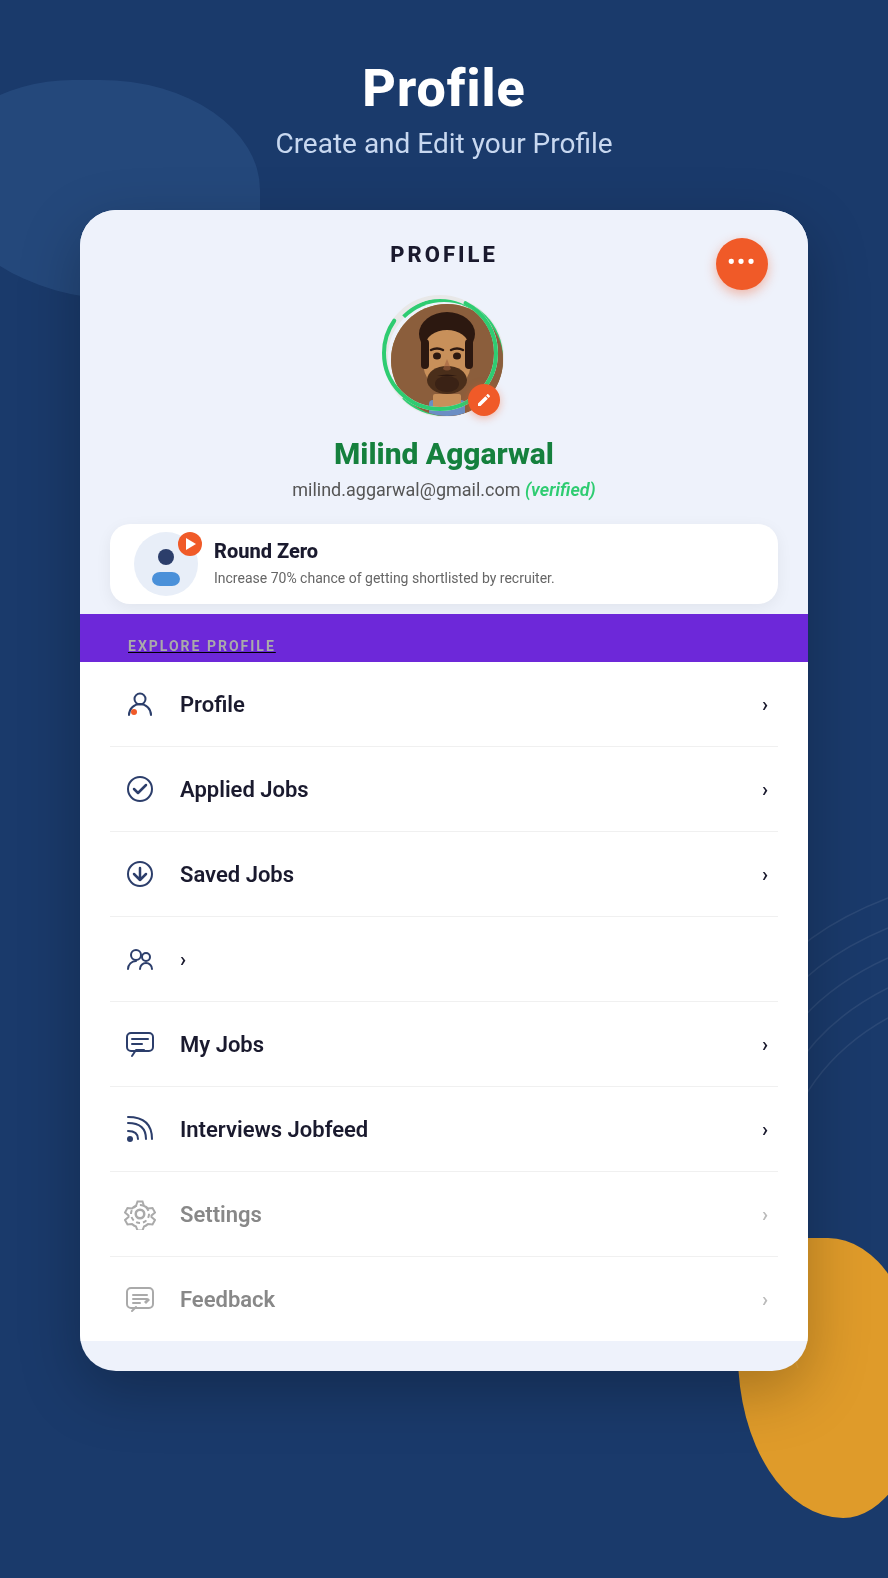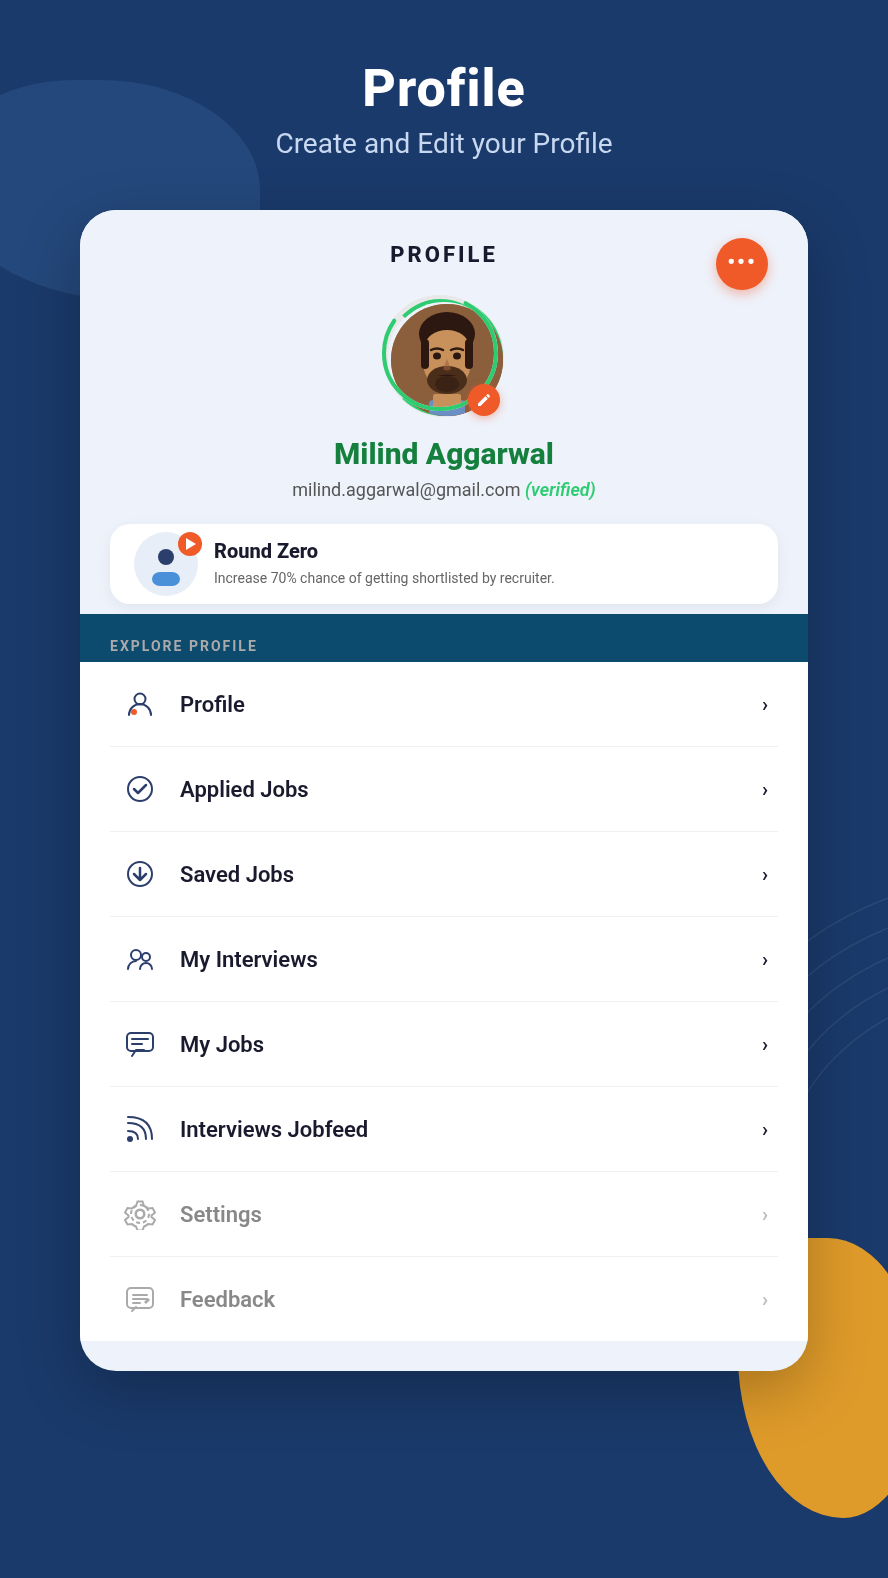--- a/index.html
+++ b/index.html
@@ -317,22 +317,23 @@
       color: #1a1a2e;
       font-size: 20px;
       font-weight: 600;
     }
 
     .chevron.muted {
       color: #bbb;
     }
 
     .section-bg-white {
-      background: #0c4a6e;
-      padding: 0 30px;
+      background: #6d28d9;
+      padding: 0 48px;
+      text-decoration: underline;
     }
 
     
     .deco-lines {
       position: absolute;
       right: 0;
       bottom: 200px;
       opacity: 0.12;
     }
   </style>
@@ -481,21 +482,20 @@
 
     <div class="menu-item">
       <div class="menu-icon">
         <svg viewBox="0 0 32 32" xmlns="http://www.w3.org/2000/svg">
           <circle cx="12" cy="12" r="5" fill="none" stroke="#2C3E6B" stroke-width="2"></circle>
           <path d="M4 26c0-4.4 3.6-8 8-8" fill="none" stroke="#2C3E6B" stroke-width="2" stroke-linecap="round"></path>
           <circle cx="22" cy="14" r="4" fill="none" stroke="#2C3E6B" stroke-width="2"></circle>
           <path d="M16 26c0-3.3 2.7-6 6-6s6 2.7 6 6" fill="none" stroke="#2C3E6B" stroke-width="2" stroke-linecap="round"></path>
         </svg>
       </div>
-      <span class="menu-label">My Interviews</span>
       <span class="chevron">›</span>
     </div>
 
     <div class="menu-item">
       <div class="menu-icon">
         <svg viewBox="0 0 32 32" xmlns="http://www.w3.org/2000/svg">
           <rect x="3" y="5" width="26" height="18" rx="4" fill="none" stroke="#2C3E6B" stroke-width="2"></rect>
           <path d="M8 28 L12 22 L20 22" fill="none" stroke="#2C3E6B" stroke-width="2" stroke-linecap="round" stroke-linejoin="round"></path>
           <line x1="8" y1="11" x2="24" y2="11" stroke="#2C3E6B" stroke-width="2" stroke-linecap="round"></line>
           <line x1="8" y1="16" x2="18" y2="16" stroke="#2C3E6B" stroke-width="2" stroke-linecap="round"></line>

